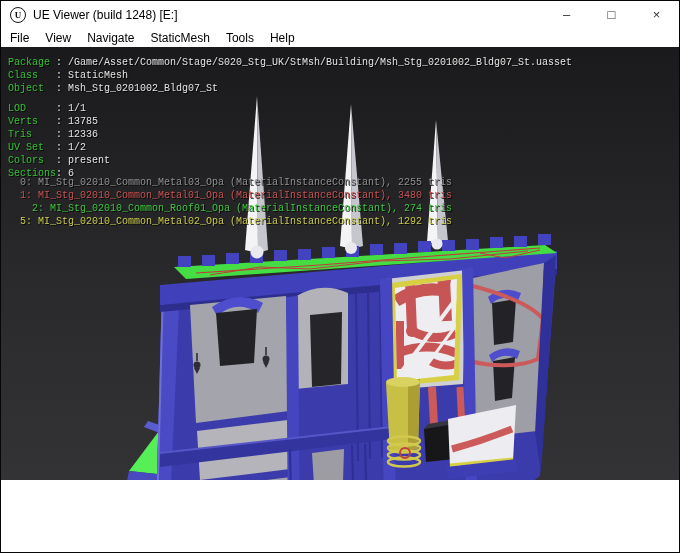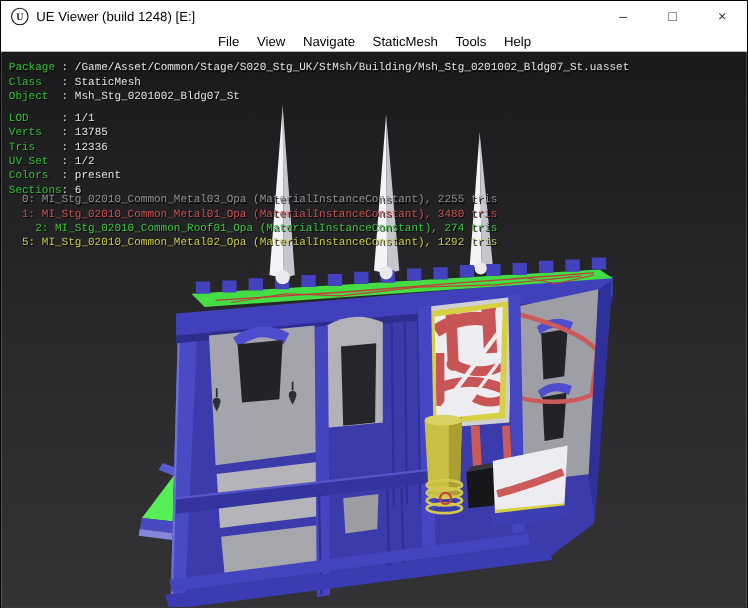--- a/index.html
+++ b/index.html
@@ -14,25 +14,25 @@
     width:14px;height:14px;border:1.5px solid #141414;border-radius:50%;
     display:flex;align-items:center;justify-content:center;
     font-size:9px;font-weight:bold;color:#141414;flex:0 0 auto;
     font-family:"Liberation Serif",serif;
   }
   .title-text{font-size:12px;color:#000;margin-left:7px;white-space:nowrap;}
   .win-controls{margin-left:auto;display:flex;height:100%;}
   .win-btn{width:45px;height:100%;display:flex;align-items:center;justify-content:center;
     font-size:13px;color:#333;cursor:default;}
   
-  .menubar{height:19px;background:#ffffff;display:flex;align-items:center;padding-left:1px;justify-content:center;}
+  .menubar{height:19px;background:#ffffff;display:flex;align-items:center;padding-left:1px;}
   .menu-item{font-size:12px;color:#000;padding:0 8px;cursor:default;}
   
   .viewport{
-    position:relative;height:505px;overflow:hidden;
+    position:relative;height:433px;overflow:hidden;
     background:linear-gradient(#1a1a1c 0%,#2a2a2c 55%,#333335 100%);
     text-decoration:underline;
   }
   .scene-svg{position:absolute;left:0;top:0;}
   
   .overlay{position:absolute;left:7px;top:0;right:0;bottom:0;pointer-events:none;}
   .blk{position:absolute;left:0;}
   .blk-header{top:9px;}
   .blk-mesh{top:55px;}
   .blk-materials{top:129px;text-align:right;}

